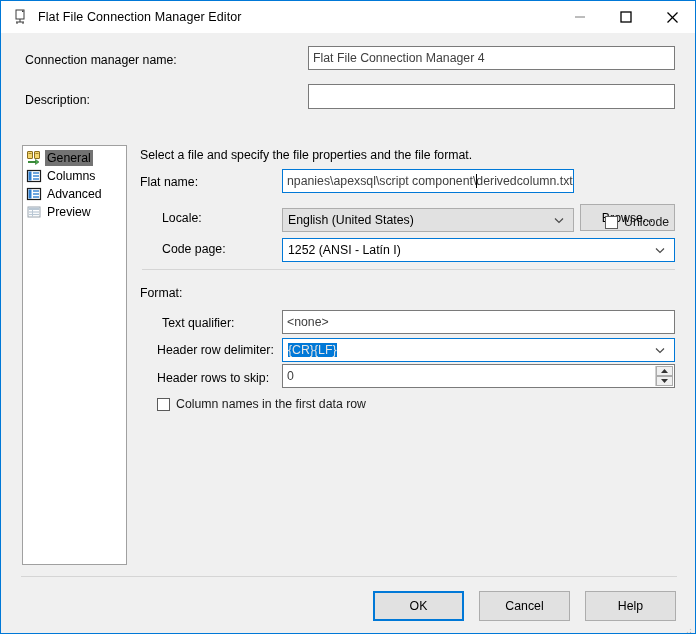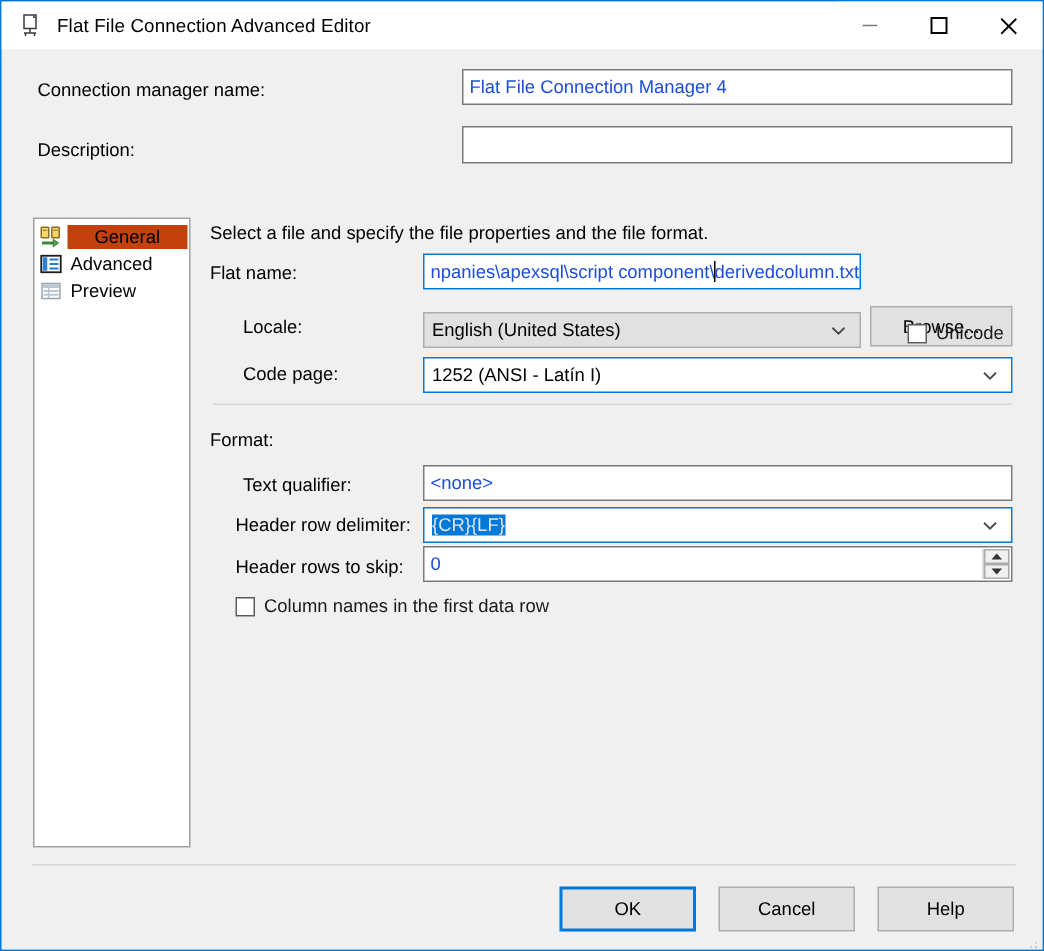--- a/index.html
+++ b/index.html
@@ -79,21 +79,21 @@
     white-space: nowrap;
   }
 
   
   .tinput {
     position: absolute;
     box-sizing: border-box;
     background: #ffffff;
     border: 1px solid #7a7a7a;
     font-size: 12.3px;
-    color: #1d4ed8;
+    color: #404040;
     display: flex;
     align-items: center;
     padding-left: 4px;
     white-space: nowrap;
     overflow: hidden;
   }
   .tinput.focused {
     border: 1px solid #0078d7;
   }
 
@@ -185,22 +185,22 @@
     margin-right: 5px;
     flex: 0 0 auto;
     display: block;
   }
   .side-label {
     font-size: 12.3px;
     color: #000000;
     line-height: 16px;
   }
   .side-item.selected .side-label {
-    background: #c2410c;
-    padding: 0 18px;
+    background: #737373;
+    padding: 0 2px;
     margin-left: -2px;
   }
 
   
   .sep {
     position: absolute;
     height: 1px;
     background: #d5d5d5;
   }
 
@@ -261,21 +261,21 @@
     <span class="title-icon">
       <svg width="16" height="16" viewBox="0 0 16 16">
         <rect x="4" y="1" width="8" height="9" fill="#ffffff" stroke="#3b3b3b" stroke-width="1"></rect>
         <path d="M10 1 L12 3 L10 3 Z" fill="#3b3b3b"></path>
         <line x1="8" y1="10" x2="8" y2="13" stroke="#3b3b3b" stroke-width="1"></line>
         <line x1="4" y1="13" x2="12" y2="13" stroke="#3b3b3b" stroke-width="1"></line>
         <line x1="5" y1="13" x2="5" y2="15" stroke="#3b3b3b" stroke-width="1"></line>
         <line x1="11" y1="13" x2="11" y2="15" stroke="#3b3b3b" stroke-width="1"></line>
       </svg>
     </span>
-    <span class="title-text">Flat File Connection Advanced Editor</span>
+    <span class="title-text">Flat File Connection Manager Editor</span>
 
     <div class="win-controls">
       <div class="win-btn">
         <span>
           <svg width="12" height="12" viewBox="0 0 12 12">
               <line x1="1" y1="6" x2="11" y2="6" stroke="#7a7a7a" stroke-width="1"></line>
             </svg>
         </span>
       </div>
       <div class="win-btn">
@@ -321,20 +321,32 @@
       <div class="side-item">
         <span class="side-ico">
           <svg width="16" height="16" viewBox="0 0 16 16">
             <rect x="1.5" y="2.5" width="13" height="11" fill="#ffffff" stroke="#1b1b1b" stroke-width="1.2"></rect>
             <rect x="2.5" y="3.5" width="3" height="9" fill="#2f7fd0"></rect>
             <line x1="7" y1="5" x2="13" y2="5" stroke="#2f7fd0" stroke-width="1.4"></line>
             <line x1="7" y1="8" x2="13" y2="8" stroke="#2f7fd0" stroke-width="1.4"></line>
             <line x1="7" y1="11" x2="13" y2="11" stroke="#2f7fd0" stroke-width="1.4"></line>
           </svg>
         </span>
+        <span class="side-label">Columns</span>
+      </div>
+      <div class="side-item">
+        <span class="side-ico">
+          <svg width="16" height="16" viewBox="0 0 16 16">
+            <rect x="1.5" y="2.5" width="13" height="11" fill="#ffffff" stroke="#1b1b1b" stroke-width="1.2"></rect>
+            <rect x="2.5" y="3.5" width="3" height="9" fill="#2f7fd0"></rect>
+            <line x1="7" y1="5" x2="13" y2="5" stroke="#2f7fd0" stroke-width="1.4"></line>
+            <line x1="7" y1="8" x2="13" y2="8" stroke="#2f7fd0" stroke-width="1.4"></line>
+            <line x1="7" y1="11" x2="13" y2="11" stroke="#2f7fd0" stroke-width="1.4"></line>
+          </svg>
+        </span>
         <span class="side-label">Advanced</span>
       </div>
       <div class="side-item">
         <span class="side-ico">
           <svg width="16" height="16" viewBox="0 0 16 16">
             <rect x="2" y="3" width="12" height="10" fill="#ffffff" stroke="#9aa4ad" stroke-width="1"></rect>
             <rect x="2.5" y="3.5" width="11" height="2.5" fill="#b9c7d4"></rect>
             <line x1="3" y1="8" x2="13" y2="8" stroke="#b9c7d4" stroke-width="1.2"></line>
             <line x1="3" y1="10.5" x2="13" y2="10.5" stroke="#b9c7d4" stroke-width="1.2"></line>
             <line x1="6.5" y1="6" x2="6.5" y2="12.5" stroke="#b9c7d4" stroke-width="1"></line>

